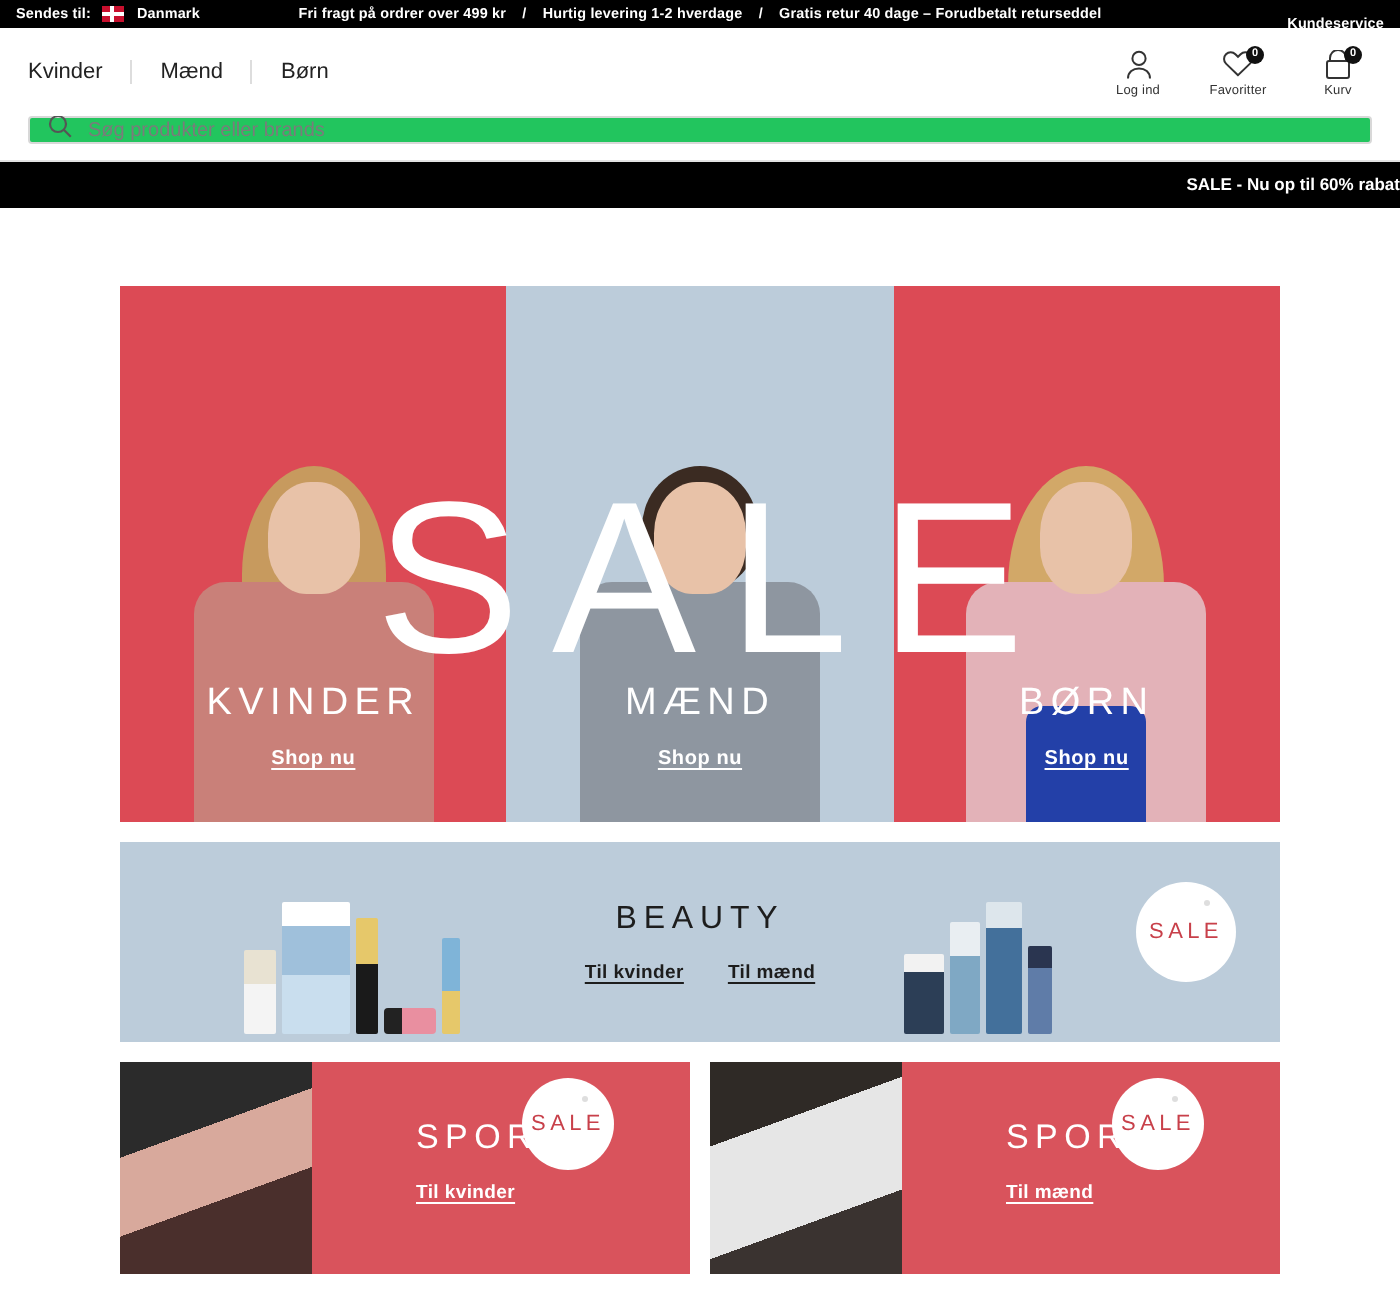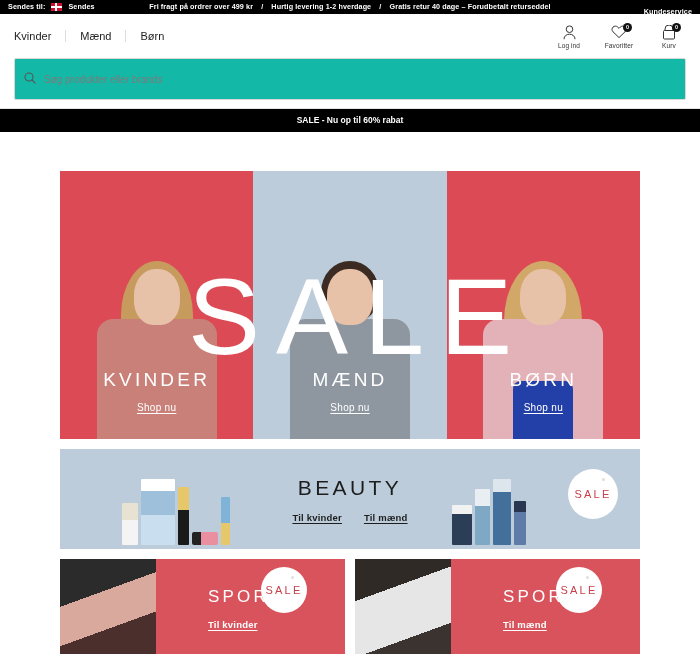--- a/index.html
+++ b/index.html
@@ -56,32 +56,32 @@
   .tool .lbl { font-size: 6.5px; color: #333; margin-top: 1px; letter-spacing: .1px; }
   .badge {
     position: absolute; top: -1px; right: -5px; min-width: 9px; height: 9px;
     border-radius: 50%; background: #111; color: #fff; font-size: 5.5px;
     display: flex; align-items: center; justify-content: center; font-weight: bold;
   }
 
   
   .searchwrap { padding: 0 14px 8px; border-bottom: 1px solid #e3e3e3; }
   .searchbar {
-    height: 42px; border: 1px solid #d8d8d8; border-radius: 2px;
-    display: flex; align-items: center; padding: 0 9px; gap: 8px; background: #14b8a6;
+    height: 14px; border: 1px solid #d8d8d8; border-radius: 2px;
+    display: flex; align-items: center; padding: 0 9px; gap: 8px; background: #22c55e;
   }
   .searchbar input {
     border: none; outline: none; font-size: 10px; color: #444; flex: 1;
     font-family: "Liberation Sans", sans-serif; background: transparent;
   }
   .searchbar input::placeholder { color: #7b7b7b; }
 
   
   .salestrip {
-    background: #000; color: #fff; text-align: center;
+    background: #000; color: #fff; text-align: right;
     padding: 5px 0 6px; font-size: 8.5px; font-weight: bold; line-height: 12px;
   }
   .salestrip a { color: #fff; text-decoration: underline; }
   .salestrip .row2 { font-size: 8.5px; }
 
   
   .content { padding: 14px 60px 0; margin-top: 25px; }
 
   
   .hero { position: relative; height: 268px; display: flex; overflow: hidden; }
@@ -111,35 +111,35 @@
     font-family: "Liberation Sans", sans-serif;
   }
   .heroLabels { position: absolute; left: 0; right: 0; bottom: 0; top: 0; display: flex; }
   .heroLabel { flex: 1; position: relative; }
   .heroLabel .ttl {
     position: absolute; bottom: 48px; left: 0; right: 0; text-align: center;
     color: #fff; font-size: 19px; letter-spacing: 3.2px;
   }
   .heroLabel .shop {
     position: absolute; bottom: 26px; left: 0; right: 0; text-align: center;
-    color: #fff; font-size: 10px; font-weight: normal; text-decoration: underline;
+    color: #fff; font-size: 10px; font-weight: bold; text-decoration: underline;
     text-underline-offset: 2px; letter-spacing: .3px;
   }
 
   
   .beauty {
     margin-top: 10px; height: 100px; background: #BCCCDA; position: relative; overflow: hidden;
     display: flex; align-items: center;
   }
   .productgrp { position: absolute; bottom: 4px; display: flex; align-items: flex-end; gap: 3px; }
   .productgrp.left { left: 62px; }
   .productgrp.right { left: 392px; }
   .prod { border-radius: 1px; }
   .beautyTextWrap { position: absolute; left: 0; right: 0; text-align: center; }
-  .beautyTextWrap .ttl { font-size: 21px; letter-spacing: 3.4px; color: #1d1d1d; }
+  .beautyTextWrap .ttl { font-size: 16px; letter-spacing: 3.4px; color: #1d1d1d; }
   .beautyTextWrap .links { margin-top: 12px; display: flex; justify-content: center; gap: 22px; }
   .beautyTextWrap .links a {
     font-size: 9.5px; font-weight: bold; color: #1d1d1d; text-decoration: underline;
     text-underline-offset: 2px; letter-spacing: .2px;
   }
   .saletag {
     position: absolute; border-radius: 50%; background: #fff;
     display: flex; align-items: center; justify-content: center;
     color: #C8404A; letter-spacing: 2.2px; font-weight: 400;
   }
@@ -162,21 +162,21 @@
     font-weight: bold; text-decoration: underline; text-underline-offset: 2px; letter-spacing: .2px;
   }
 </style>
 </head>
 <body>
 
 <div class="topbar">
   <div class="topbar-left">
     <span>Sendes til:</span>
     <span class="flag"></span>
-    <span>Sendes</span>
+    <span>Danmark</span>
   </div>
   <div class="topbar-center">
     <span>Fri fragt på ordrer over 499 kr</span>
     <span class="sep">/</span>
     <span>Hurtig levering 1-2 hverdage</span>
     <span class="sep">/</span>
     <span>Gratis retur 40 dage – Forudbetalt returseddel</span>
   </div>
   <div class="topbar-right">Kundeservice</div>
 </div>

